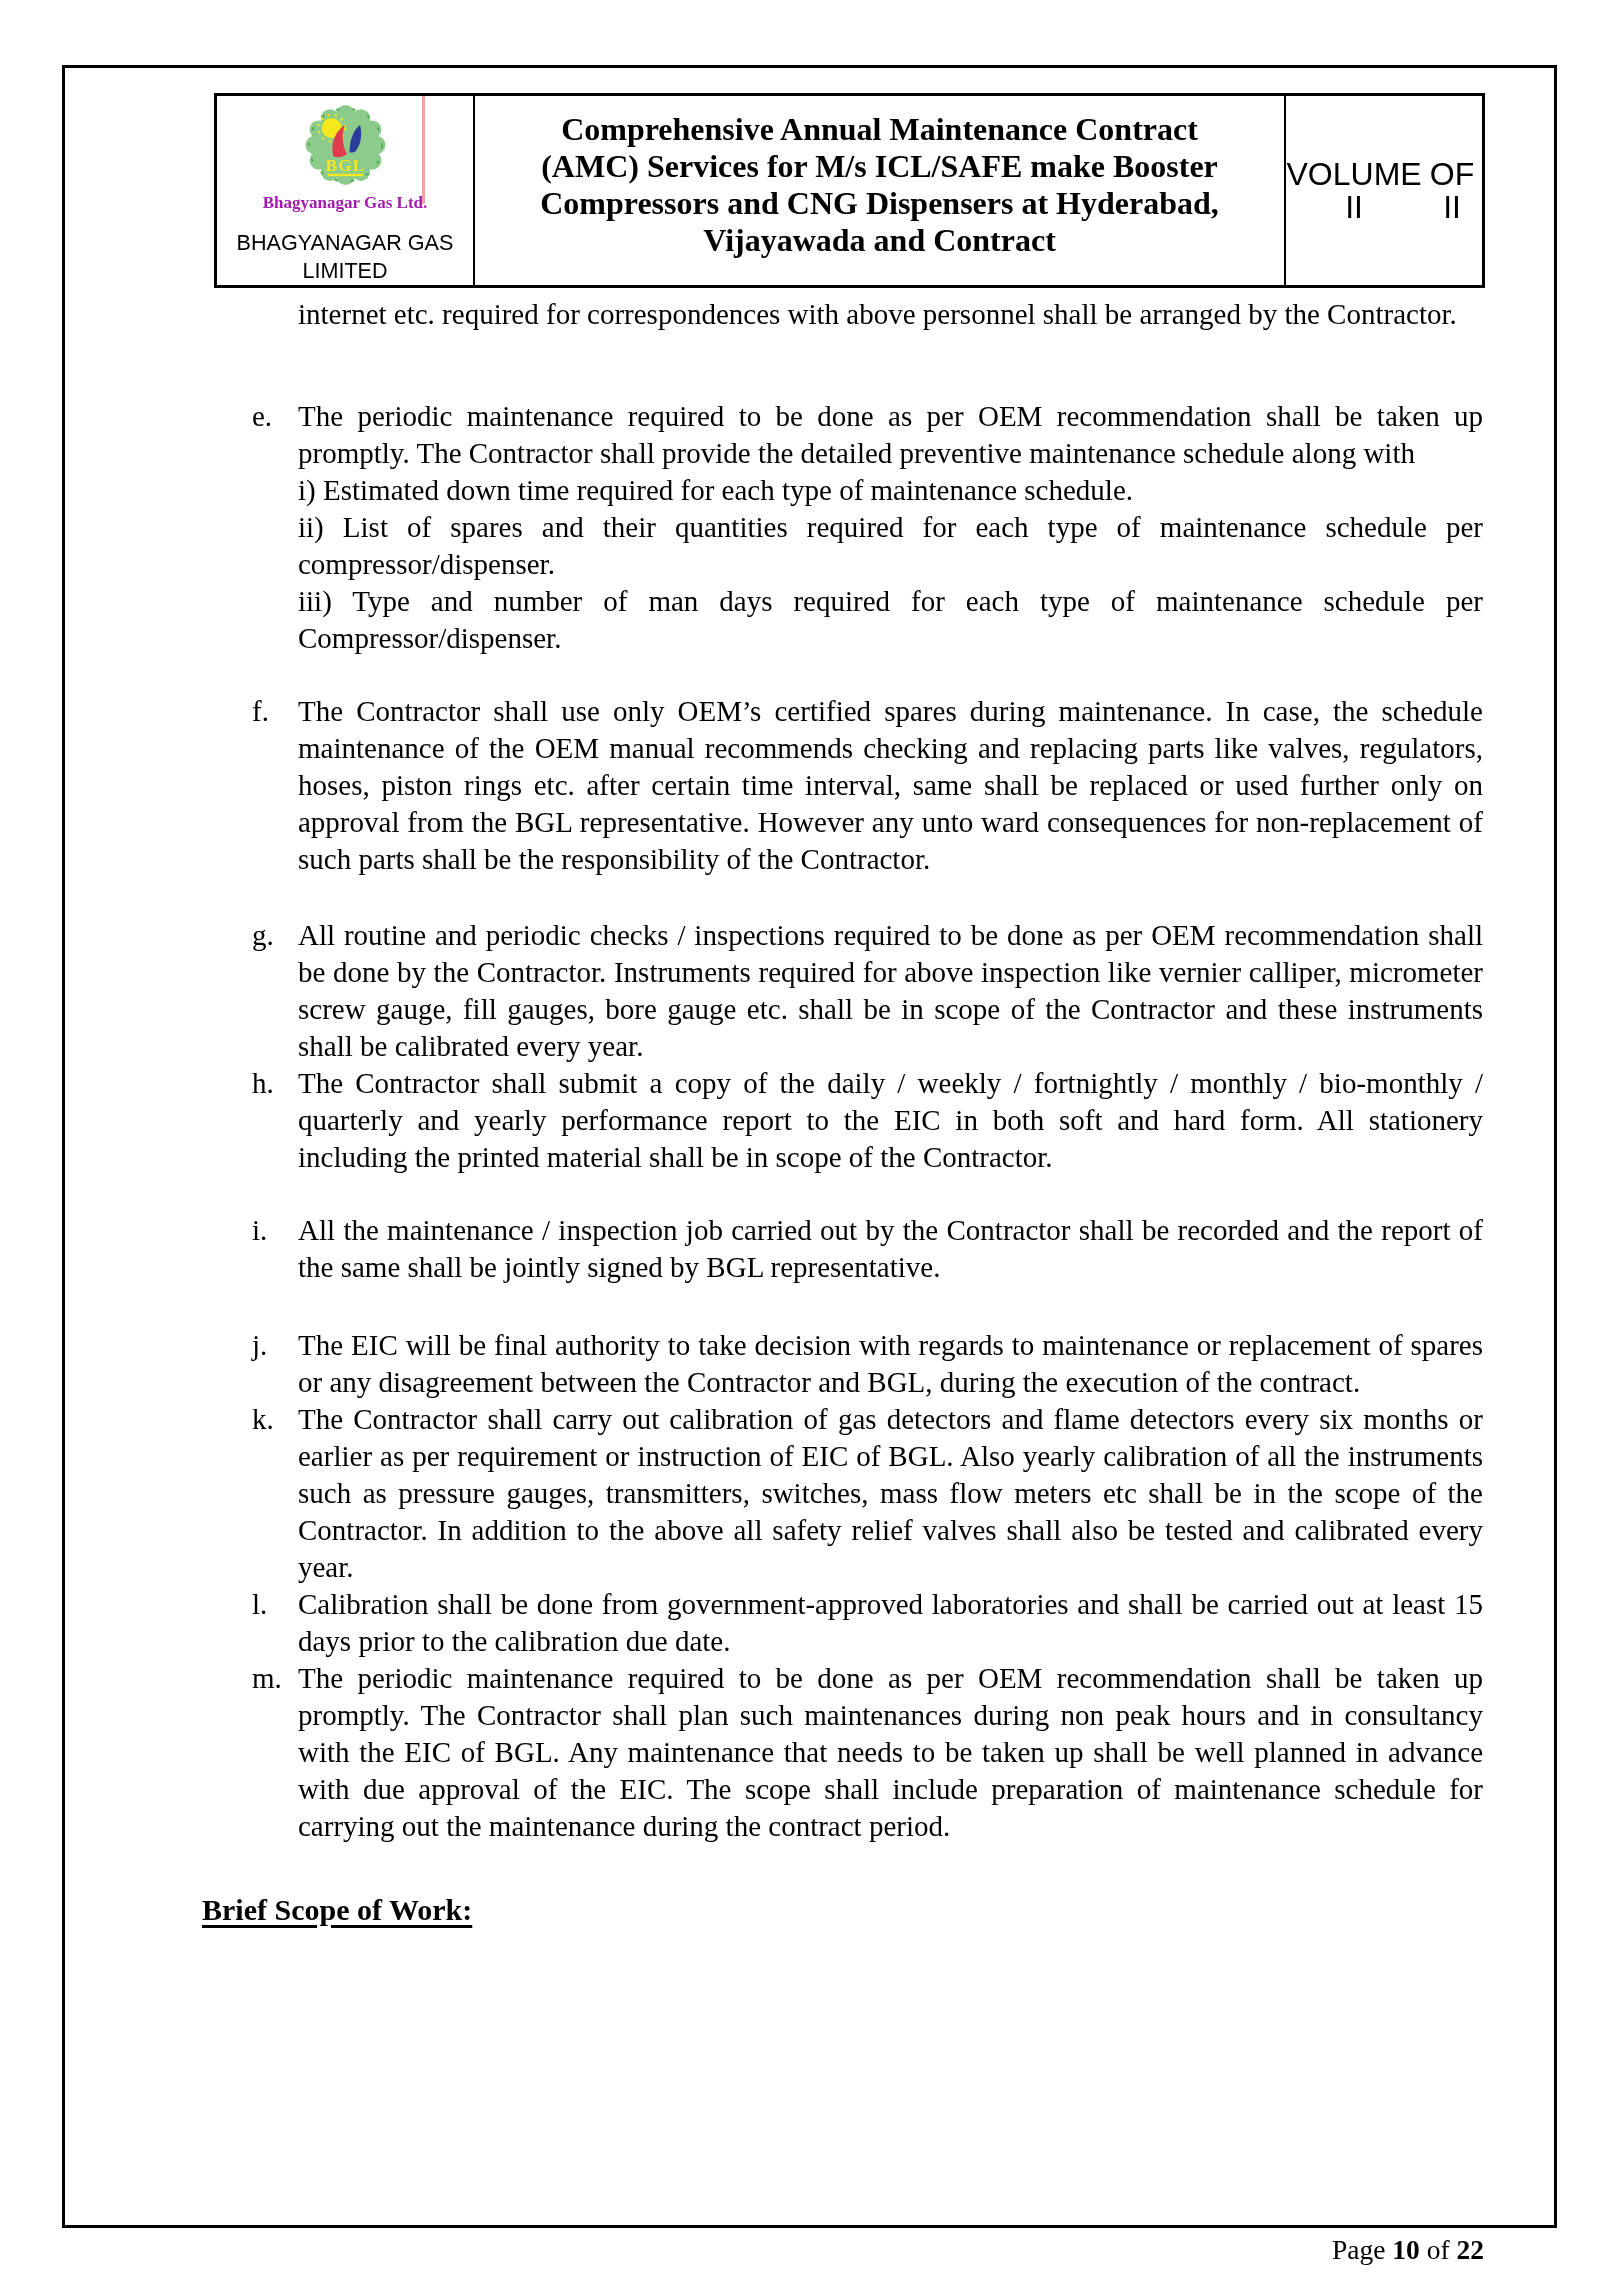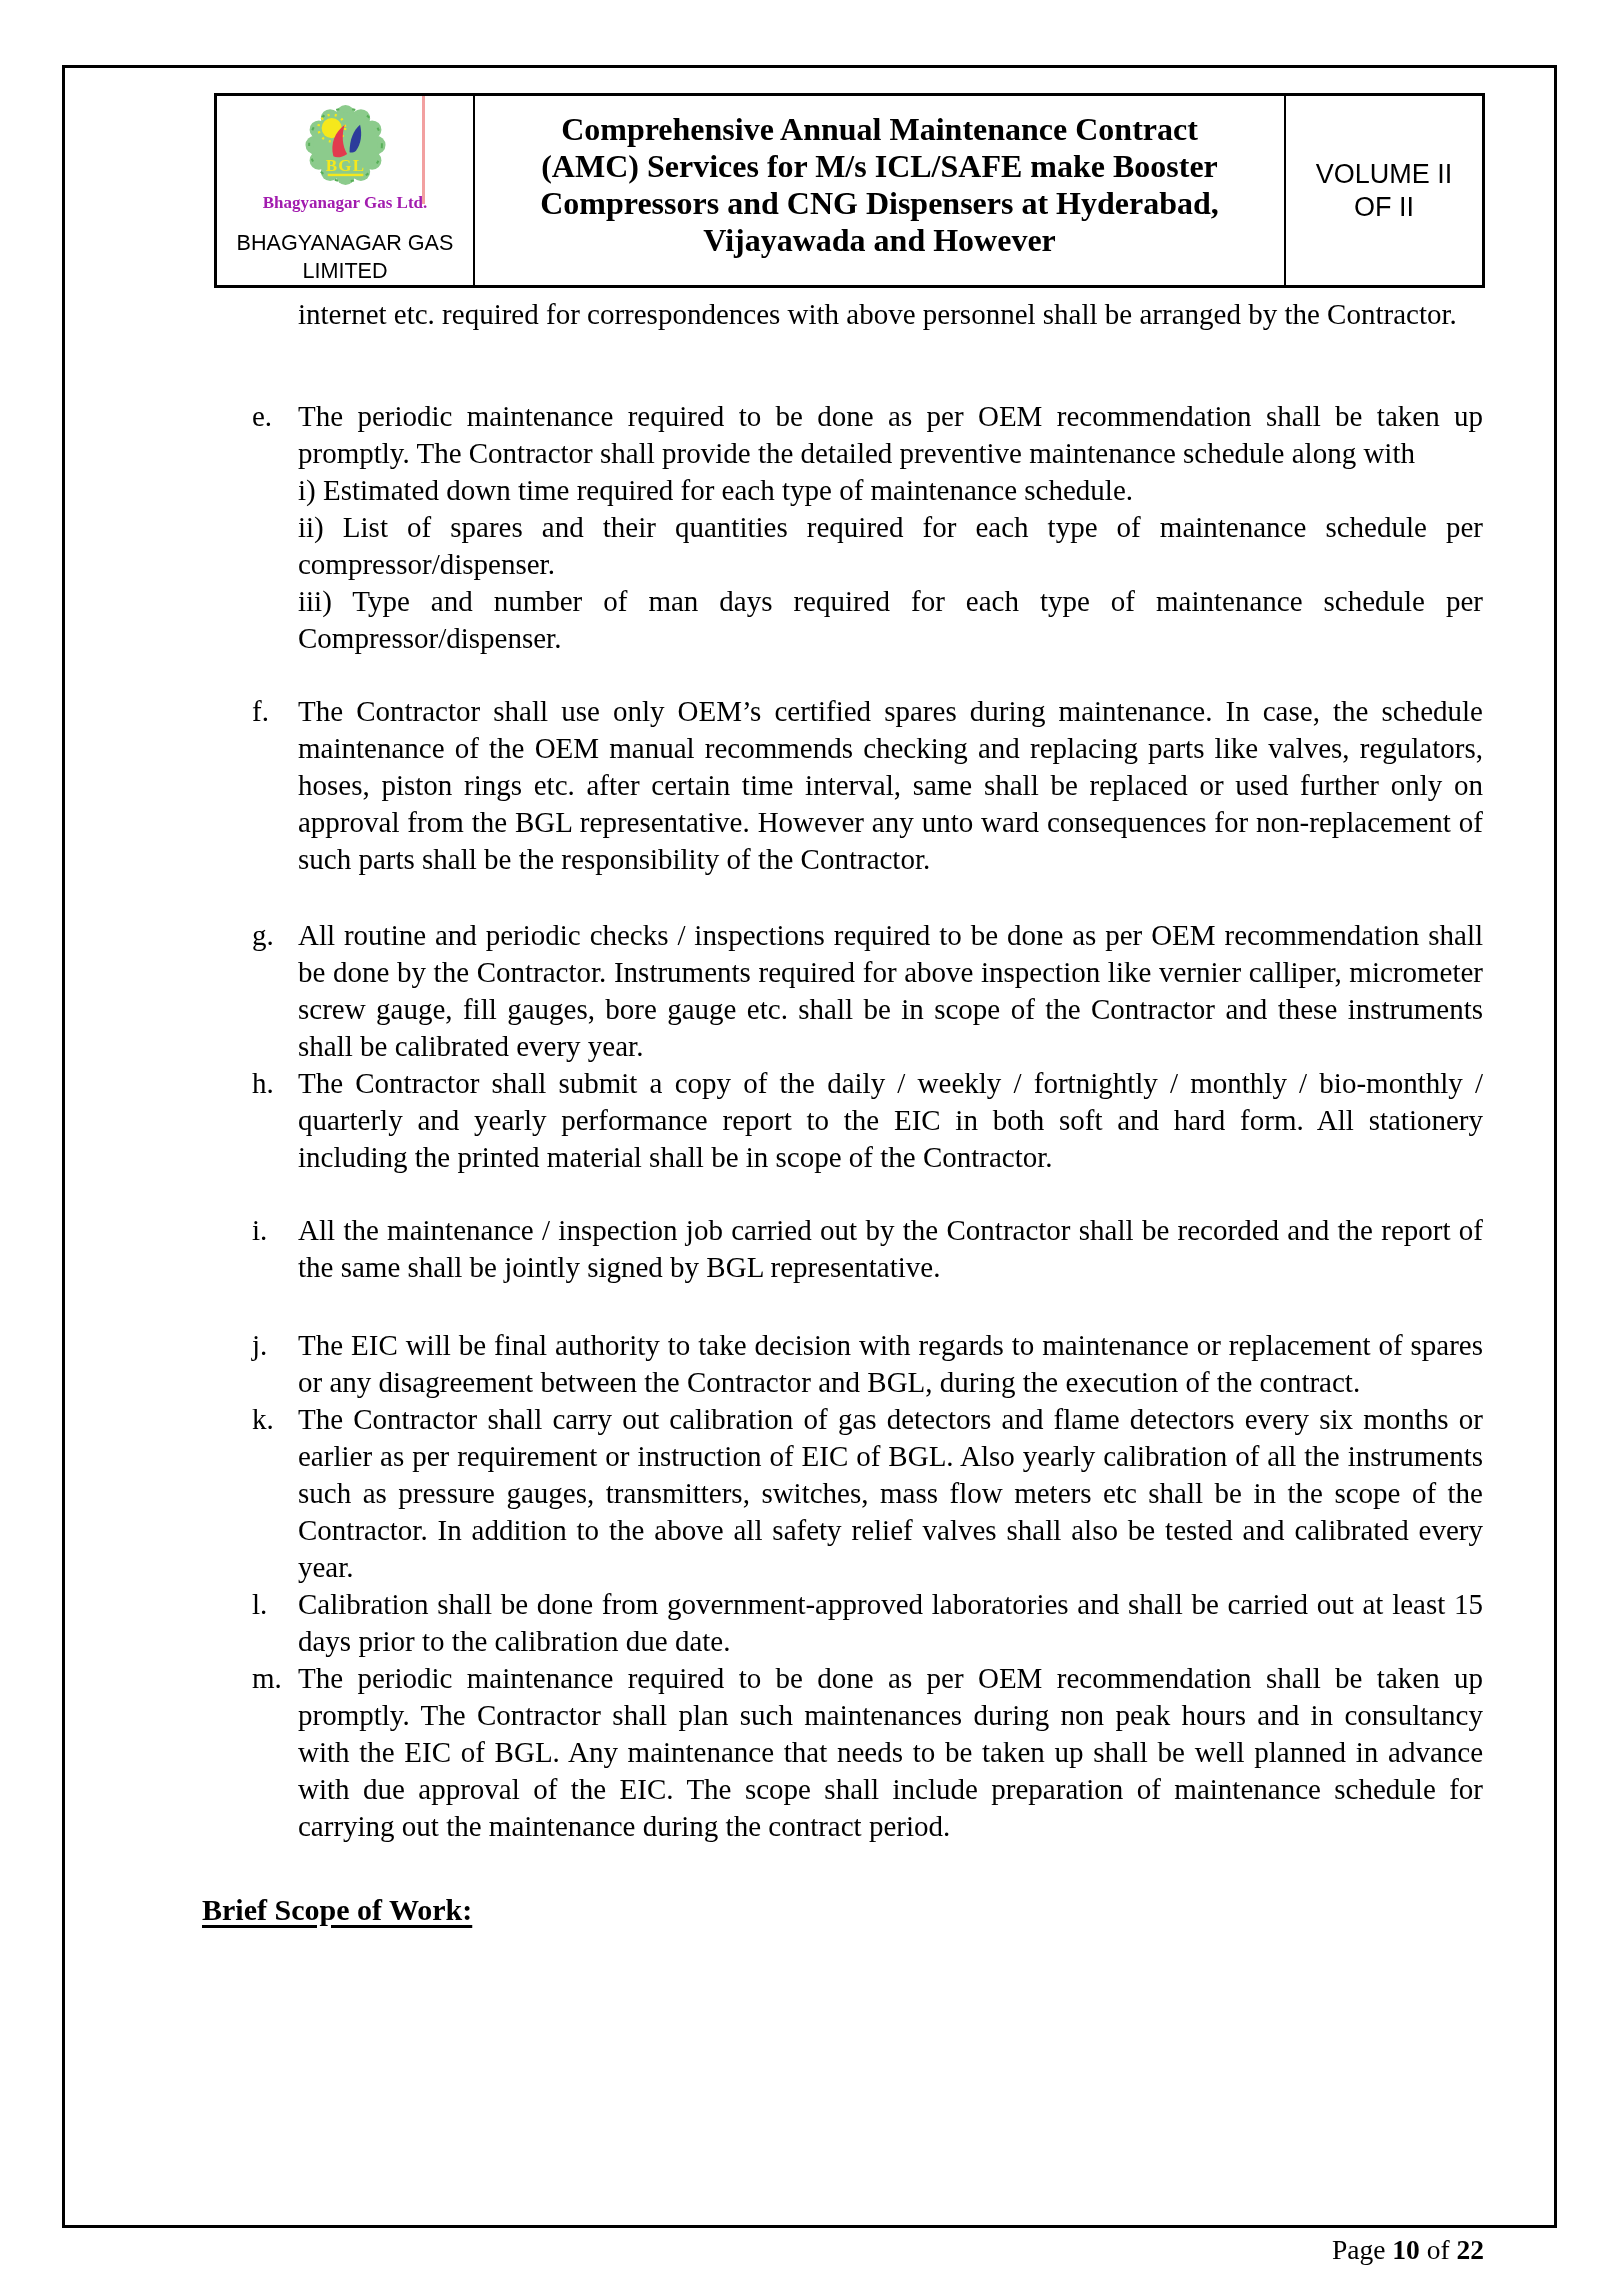--- a/index.html
+++ b/index.html
@@ -76,25 +76,25 @@
     border-right: 2.6px solid #000000;
     text-align: center;
     font-weight: bold;
     font-size: 32px;
     line-height: 37px;
     padding-top: 15px;
   }
   .volume-cell {
     flex: 1;
     display: flex;
-    flex-direction: column;
+    flex-direction: row;
     align-items: center;
     justify-content: center;
     font-family: "Liberation Sans", sans-serif;
-    font-size: 27px;
+    font-size: 32px;
     line-height: 33px;
     text-align: center;
   }
   
   .body-text {
     position: absolute;
     left: 137px;
     top: 228px;
     width: 1281px;
     font-size: 29px;
@@ -180,21 +180,21 @@
       <div class="company-name">
         <span>BHAGYANAGAR GAS</span><br>
         <span>LIMITED</span>
       </div>
     </div>
 
     <div class="cell title-cell">
       <div>Comprehensive Annual Maintenance Contract</div>
       <div>(AMC) Services for M/s ICL/SAFE make Booster</div>
       <div>Compressors and CNG Dispensers at Hyderabad,</div>
-      <div>Vijayawada and However</div>
+      <div>Vijayawada and Contract</div>
     </div>
 
     <div class="cell volume-cell">
       <div>VOLUME II</div>
       <div>OF II</div>
     </div>
   </div>
 
   <div class="body-text">
 

